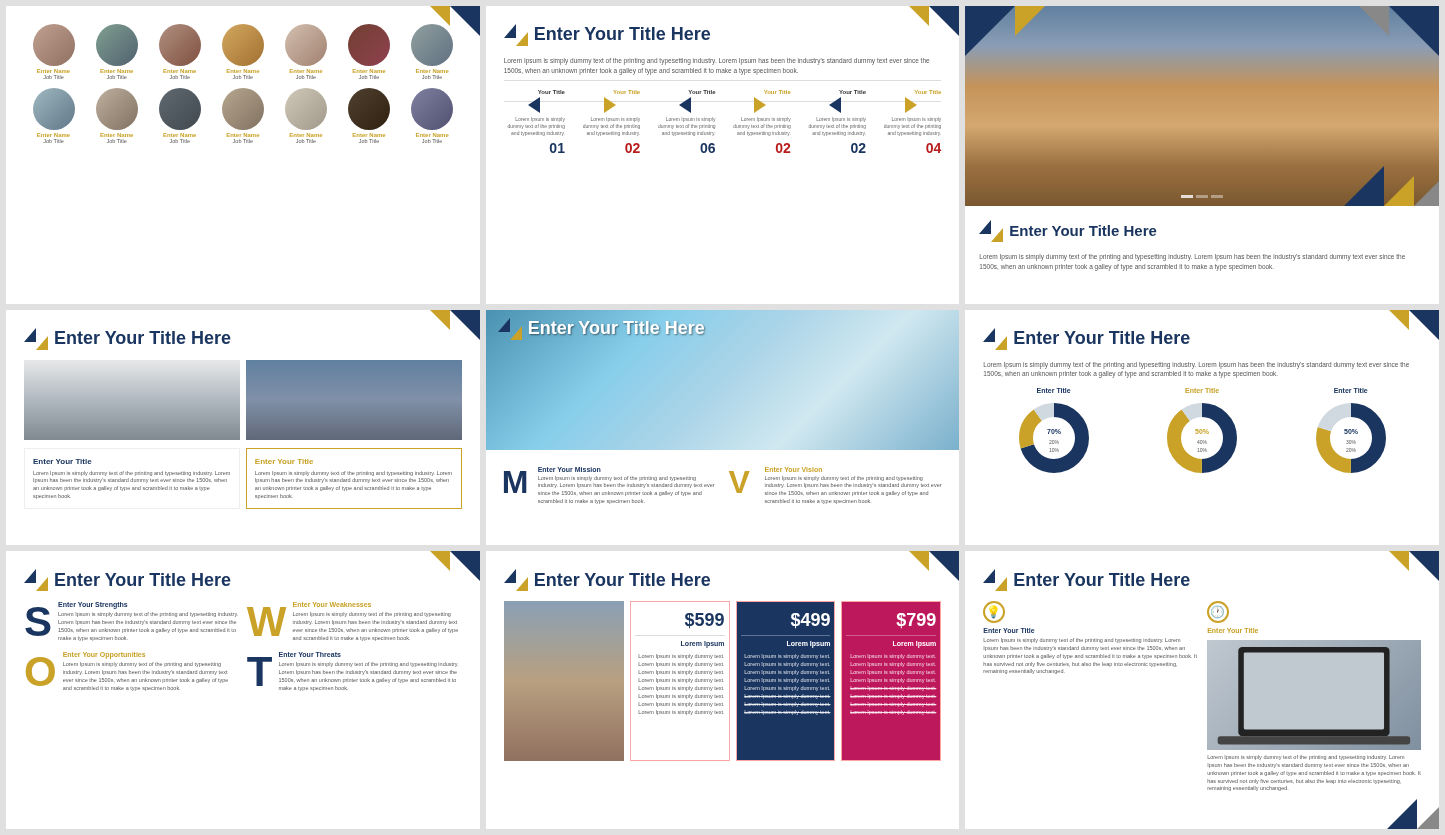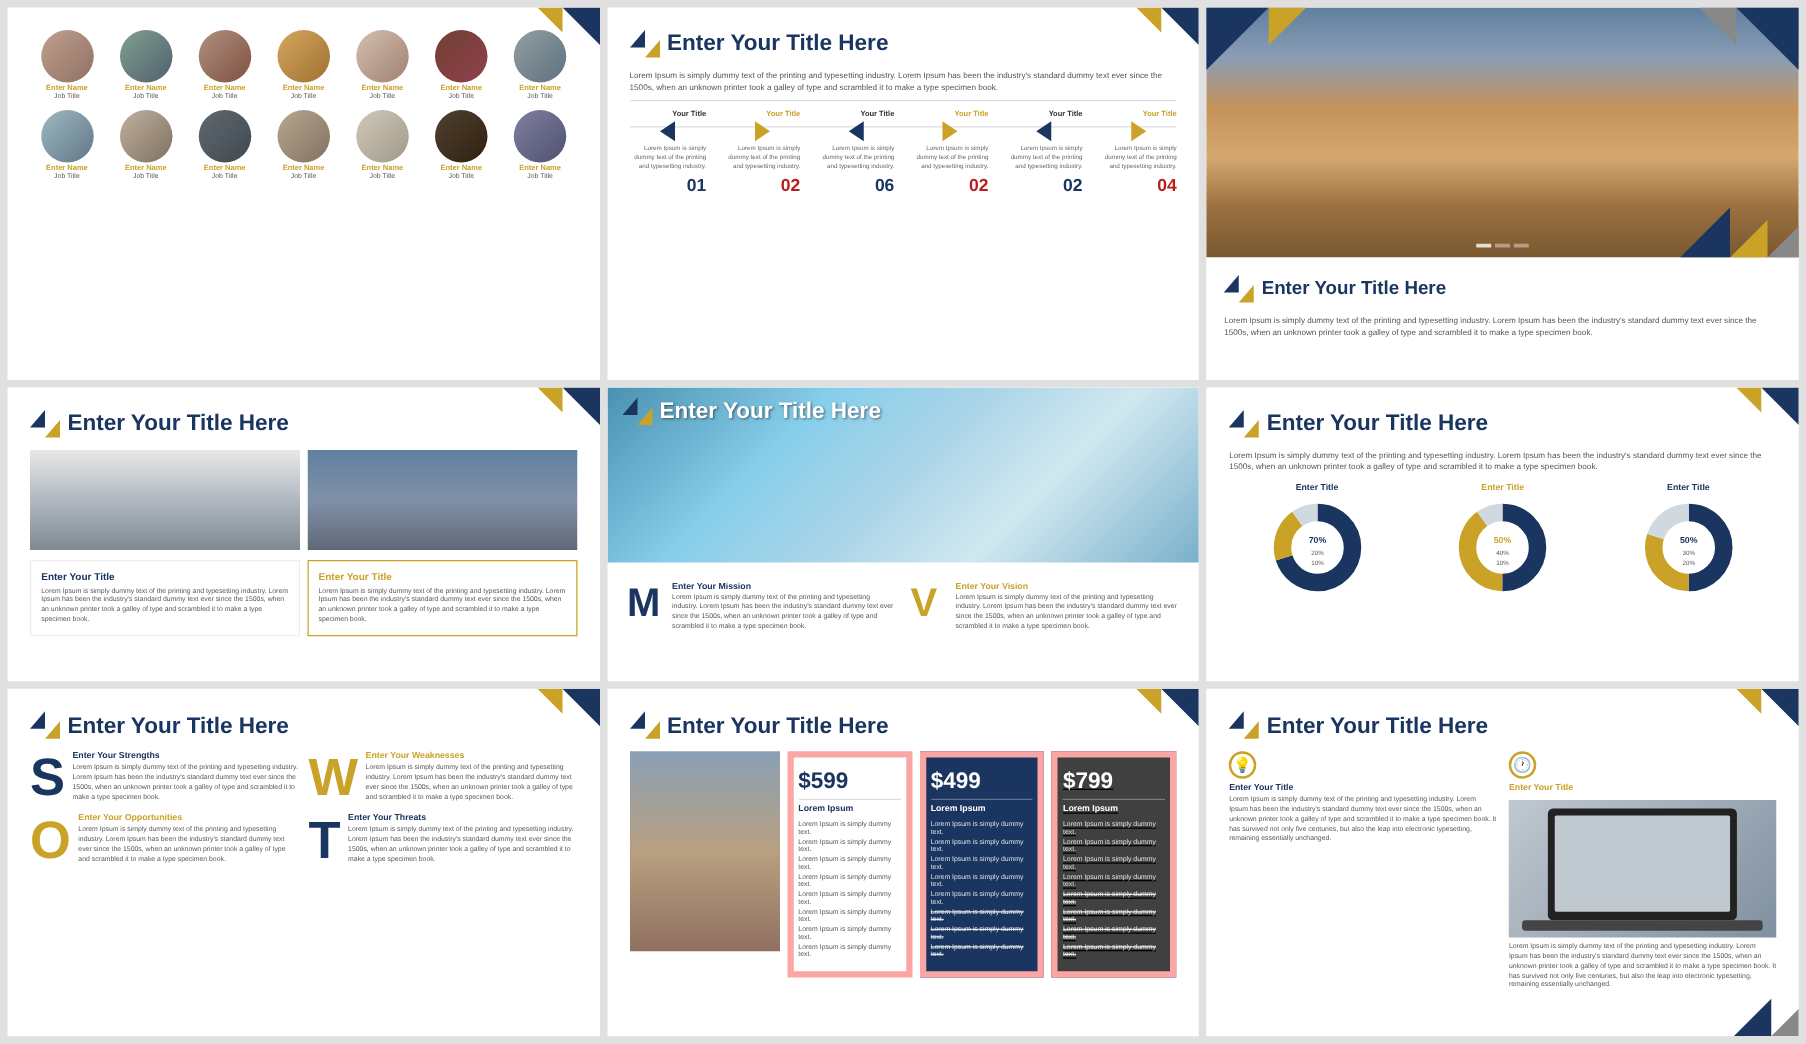--- a/index.html
+++ b/index.html
@@ -260,30 +260,29 @@
       display: grid;
       grid-template-columns: 120px 1fr 1fr 1fr;
       gap: 6px;
       margin-top: 6px;
     }
     #slide8 .price-img {
       height: 160px;
       background: linear-gradient(135deg, #8ba0b5, #d4b896);
     }
     #slide8 .price-card {
-      border: 5px solid #fca5a5;
-      text-align: left;
+      border: 1px solid #fca5a5;
+      text-align: right;
       padding: 8px 4px;
     }
     #slide8 .price-card.highlighted {
       background: #1a3560;
     }
     #slide8 .price-card.gold-card {
-      background: #404040;
-      text-decoration: underline;
+      background: #be185d;
     }
     #slide8 .price-amount {
       font-size: 18px;
       font-weight: 900;
       color: #1a3560;
       margin-bottom: 4px;
     }
     #slide8 .price-card.highlighted .price-amount,
     #slide8 .price-card.gold-card .price-amount { color: #fff; }
     #slide8 .price-subtitle {

